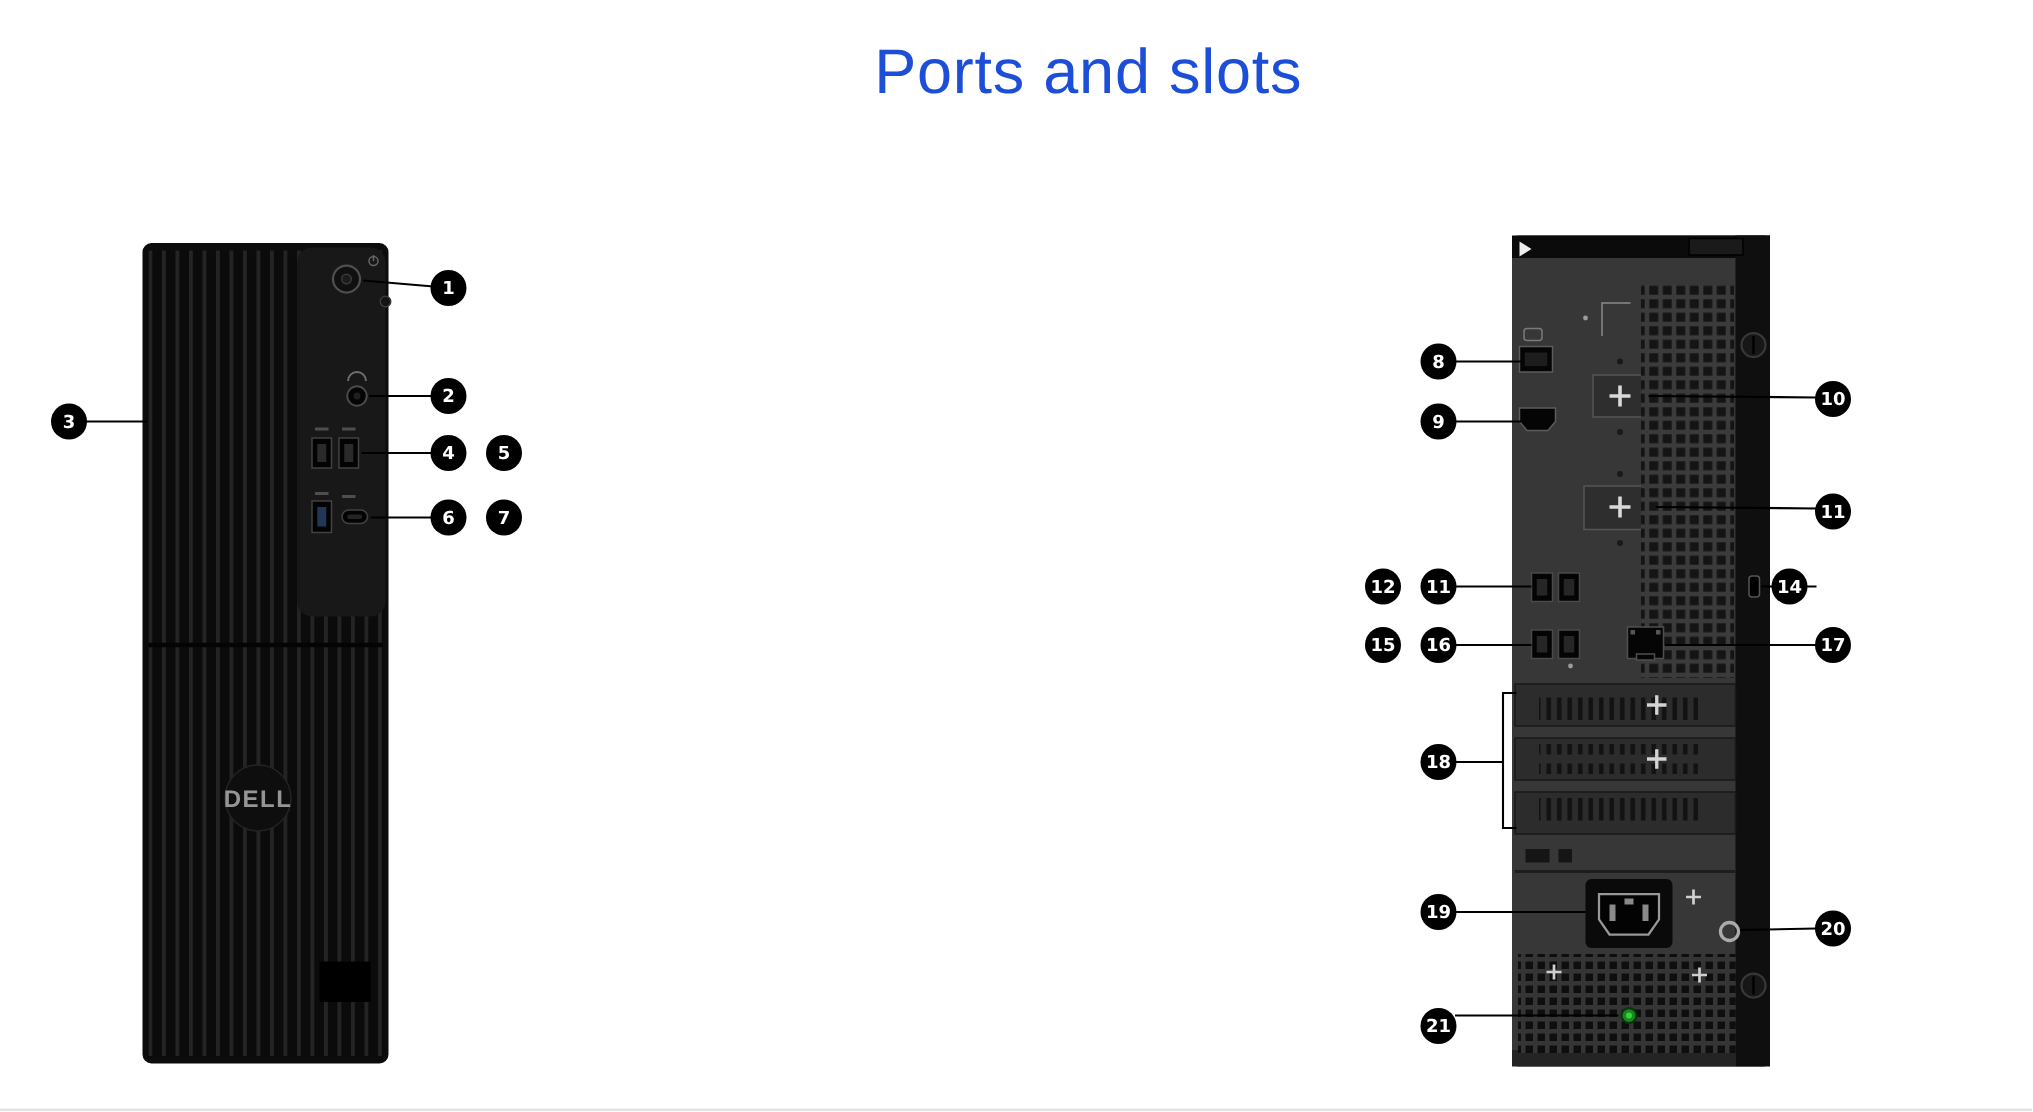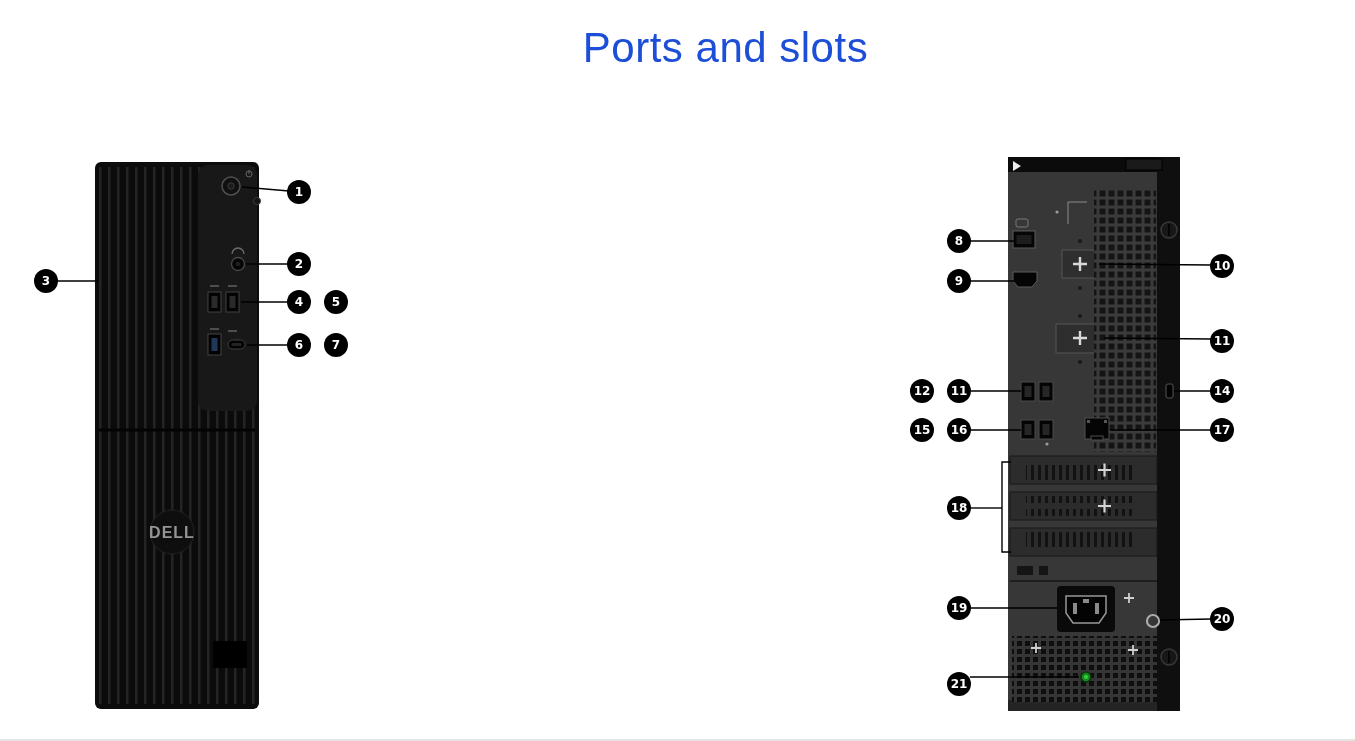--- a/index.html
+++ b/index.html
@@ -183,21 +183,21 @@
   <div class="callout" style="left:287px;top:290px">4</div>
   <div class="callout" style="left:324px;top:290px">5</div>
   <div class="callout" style="left:287px;top:333px">6</div>
   <div class="callout" style="left:324px;top:333px">7</div>
   <div class="callout" style="left:947px;top:229px">8</div>
   <div class="callout" style="left:947px;top:269px">9</div>
   <div class="callout" style="left:1210px;top:254px">10</div>
   <div class="callout" style="left:1210px;top:329px">11</div>
   <div class="callout" style="left:910px;top:379px">12</div>
   <div class="callout" style="left:947px;top:379px">11</div>
-  <div class="callout" style="left:1210px;top:379px">14</div>
+  <div class="callout" style="left:1181px;top:379px">14</div>
   <div class="callout" style="left:910px;top:418px">15</div>
   <div class="callout" style="left:947px;top:418px">16</div>
   <div class="callout" style="left:1210px;top:418px">17</div>
   <div class="callout" style="left:947px;top:496px">18</div>
   <div class="callout" style="left:947px;top:596px">19</div>
   <div class="callout" style="left:1210px;top:607px">20</div>
   <div class="callout" style="left:947px;top:672px">21</div>
 
   <div class="bottom-line"></div>
 </div>

